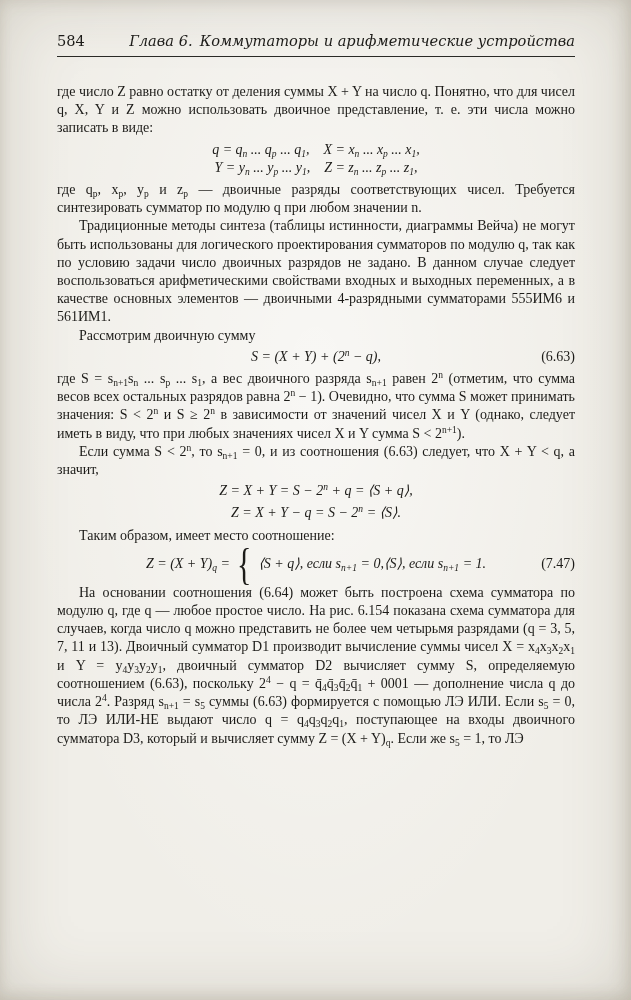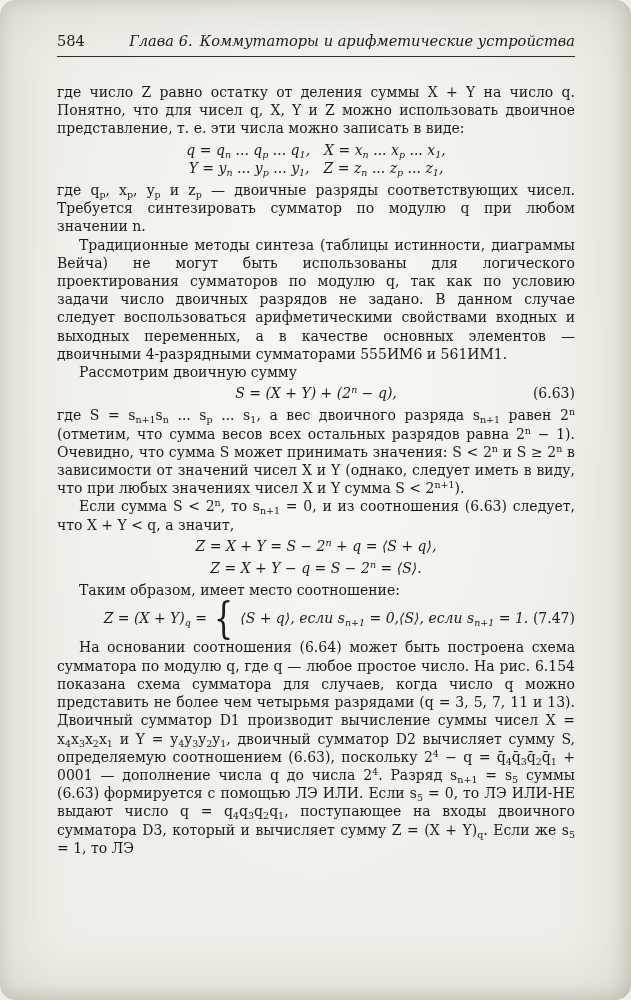--- a/index.html
+++ b/index.html
@@ -13,31 +13,30 @@
   .page{
     position:relative;
     width:631px;height:1000px;
     background:var(--page_bg);
     background-image:radial-gradient(ellipse at 50% 38%, rgba(255,255,255,0.55) 0%, rgba(255,255,255,0) 68%);
     box-shadow:inset 0 0 70px rgba(95,85,60,0.20), inset -6px 0 18px rgba(95,85,60,0.12), inset 0 -5px 14px rgba(95,85,60,0.10);
     overflow:hidden;
     color:var(--ink);
     font-family:"DejaVu Serif","DejaVu Sans","Liberation Serif",serif;
     font-size:14px;
-    border-radius:15px;
   }
   .content{margin:0 56px 0 57px;}
   .running-head{
     display:flex;justify-content:space-between;align-items:baseline;
     padding-top:32px;font-size:14.6px;
   }
   .page-number{font-style:normal;}
   .chapter-title{font-style:italic;text-align:left;}
   .head-rule{border-bottom:1.3px solid var(--rule);margin-top:7px;height:0;}
-  .body-text{margin-top:26px;text-align:justify;line-height:18.2px;}
+  .body-text{margin-top:26px;text-align:justify;line-height:18.2px;font-family:Liberation Serif, serif;}
   p.para{margin:0;padding:0;}
   p.indent{text-indent:22px;}
   sub,sup{font-size:68%;line-height:0;}
   sub{vertical-align:-0.28em;}
   sup{vertical-align:0.48em;}
   .display{
     position:relative;text-align:center;
     margin:3px 0 4px 0;
     font-style:italic;
   }

